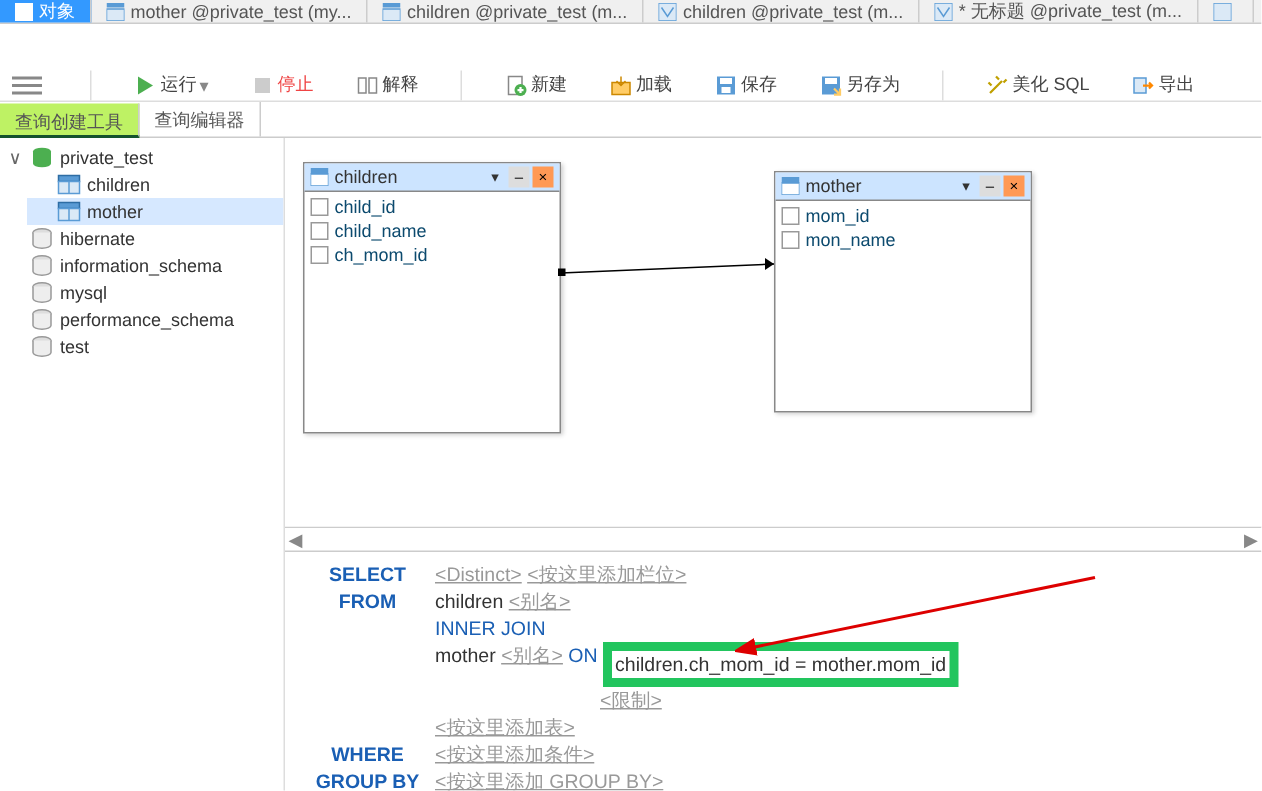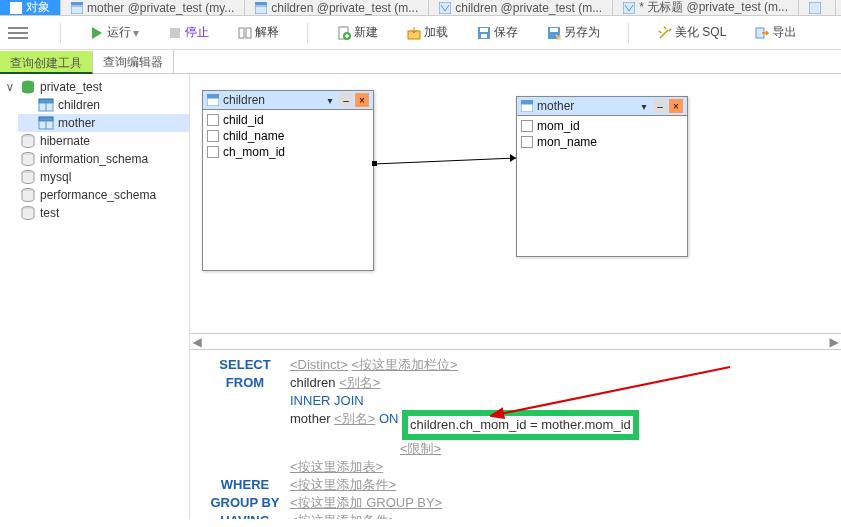--- a/index.html
+++ b/index.html
@@ -5,21 +5,21 @@
 * { box-sizing: border-box; margin: 0; padding: 0; font-family: "Microsoft YaHei", Arial, sans-serif; }
 body { width: 841px; height: 527px; overflow: hidden; font-size: 12px; background: #fff; }
 
 
 .top-tabs { display: flex; height: 16px; background: #f0f0f0; border-bottom: 1px solid #ccc; }
 .top-tab { display: flex; align-items: center; padding: 0 10px; border-right: 1px solid #ccc; color: #555; cursor: pointer; white-space: nowrap; }
 .top-tab.active { background: #3399ff; color: #fff; }
 .tab-ico { width: 12px; height: 12px; margin-right: 4px; display: inline-flex; align-items: center; justify-content: center; }
 
 
-.toolbar { display: flex; align-items: center; height: 34px; border-bottom: 1px solid #ddd; padding: 0 8px; gap: 20px; }
+.toolbar { display: flex; align-items: flex-end; height: 34px; border-bottom: 1px solid #ddd; padding: 0 8px; gap: 20px; margin-top: 18px; }
 .tb-btn { display: flex; align-items: center; padding: 2px 4px; color: #444; cursor: pointer; }
 .tb-btn .ico { width: 16px; height: 16px; margin-right: 2px; }
 .tb-sep { width: 1px; height: 20px; background: #ddd; margin: 0 4px; }
 .hamburger { width: 20px; height: 20px; display: flex; flex-direction: column; justify-content: center; gap: 3px; margin-right: 8px; cursor: pointer; }
 .hamburger span { height: 2px; background: #888; }
 
 
 .sub-tabs { display: flex; height: 24px; border-bottom: 1px solid #ccc; }
 .sub-tab { padding: 4px 10px; border-right: 1px solid #ccc; color: #555; cursor: pointer; }
 .sub-tab.active { background: #bef264; border-bottom: 2px solid #14532d; position: relative; top: 1px; }
@@ -45,21 +45,21 @@
 .table-box { position: absolute; width: 172px; border: 1px solid #888; background: #fff; box-shadow: 1px 1px 3px rgba(0,0,0,0.2); }
 .table-header { background: #cce4ff; display: flex; align-items: center; padding: 2px 4px; border-bottom: 1px solid #888; }
 .table-header .ico { width: 12px; height: 12px; margin-right: 4px; }
 .table-title { flex: 1; color: #333; }
 .table-ctrls { display: flex; gap: 2px; }
 .table-ctrl { width: 14px; height: 14px; display: flex; align-items: center; justify-content: center; font-size: 10px; cursor: pointer; }
 .table-ctrl.close { background: #ff9955; }
 .table-ctrl.min { background: #ddd; }
 .table-ctrl.drop { color: #333; }
 .table-body { min-height: 160px; padding: 2px; }
-.col-row { display: flex; align-items: center; padding: 1px 2px; color: #000000; }
+.col-row { display: flex; align-items: center; padding: 1px 2px; color: #0c4a6e; }
 .col-check { width: 12px; height: 12px; border: 1px solid #999; margin-right: 4px; }
 
 
 .join-line { position: absolute; pointer-events: none; }
 
 
 .hscroll { height: 16px; border-top: 1px solid #ccc; display: flex; align-items: center; }
 .hscroll .arrow { width: 14px; text-align: center; color: #888; cursor: pointer; }
 .hscroll .track { flex: 1; }
 
@@ -141,21 +141,21 @@
       <span></span>
     </div>
   <div class="tb-sep"></div>
   <div class="tb-btn">
     <svg class="ico" viewBox="0 0 16 16">
         <path d="M3 2 L13 8 L3 14 Z" fill="#4caf50"></path>
       </svg>
     <span>运行</span>
     <span style="color:#888;margin-left:2px">▾</span>
   </div>
-  <div class="tb-btn" style="color:#6d28d9">
+  <div class="tb-btn" style="color:#ef4444">
     <svg class="ico" viewBox="0 0 16 16">
         <rect x="3" y="3" width="10" height="10" fill="#ccc"></rect>
       </svg>
     <span>停止</span>
   </div>
   <div class="tb-btn">
     <svg class="ico" viewBox="0 0 16 16">
         <rect x="2" y="3" width="5" height="10" fill="none" stroke="#888"></rect>
         <rect x="9" y="3" width="5" height="10" fill="none" stroke="#888"></rect>
       </svg>

